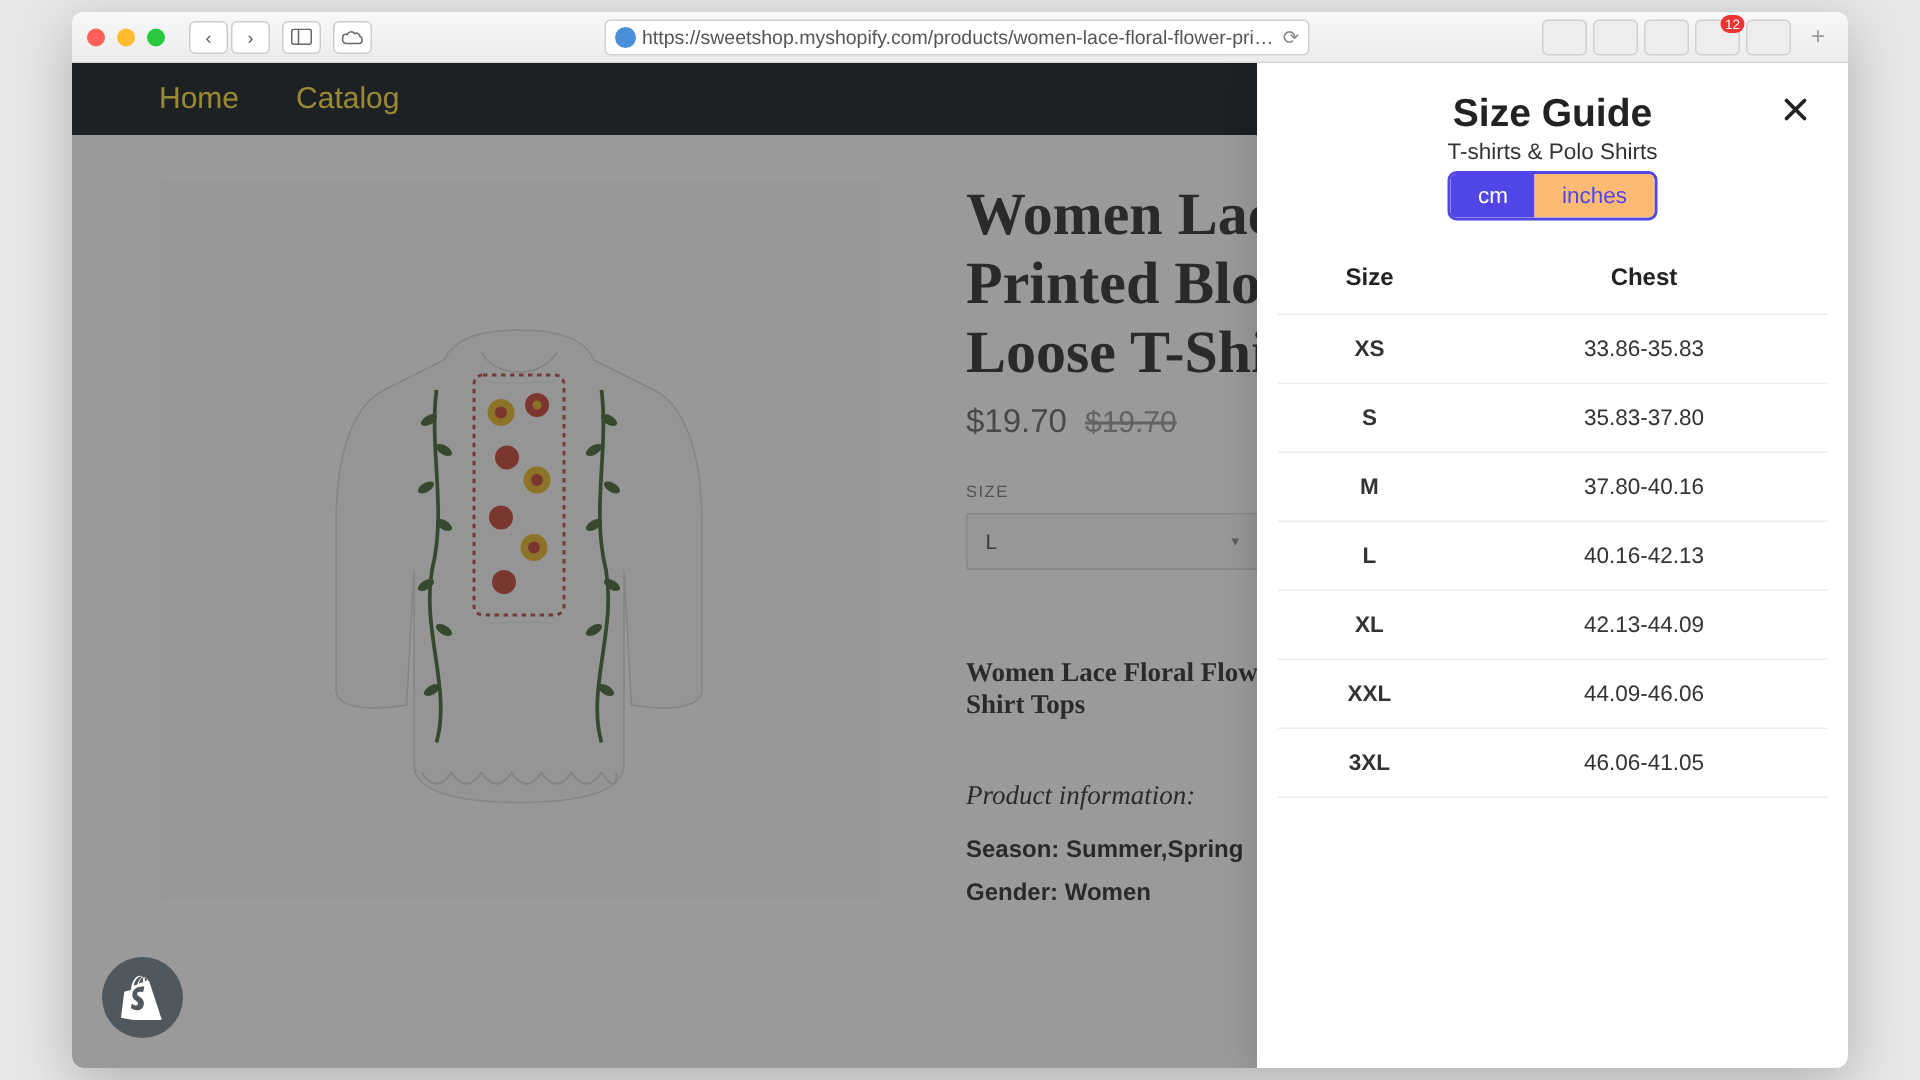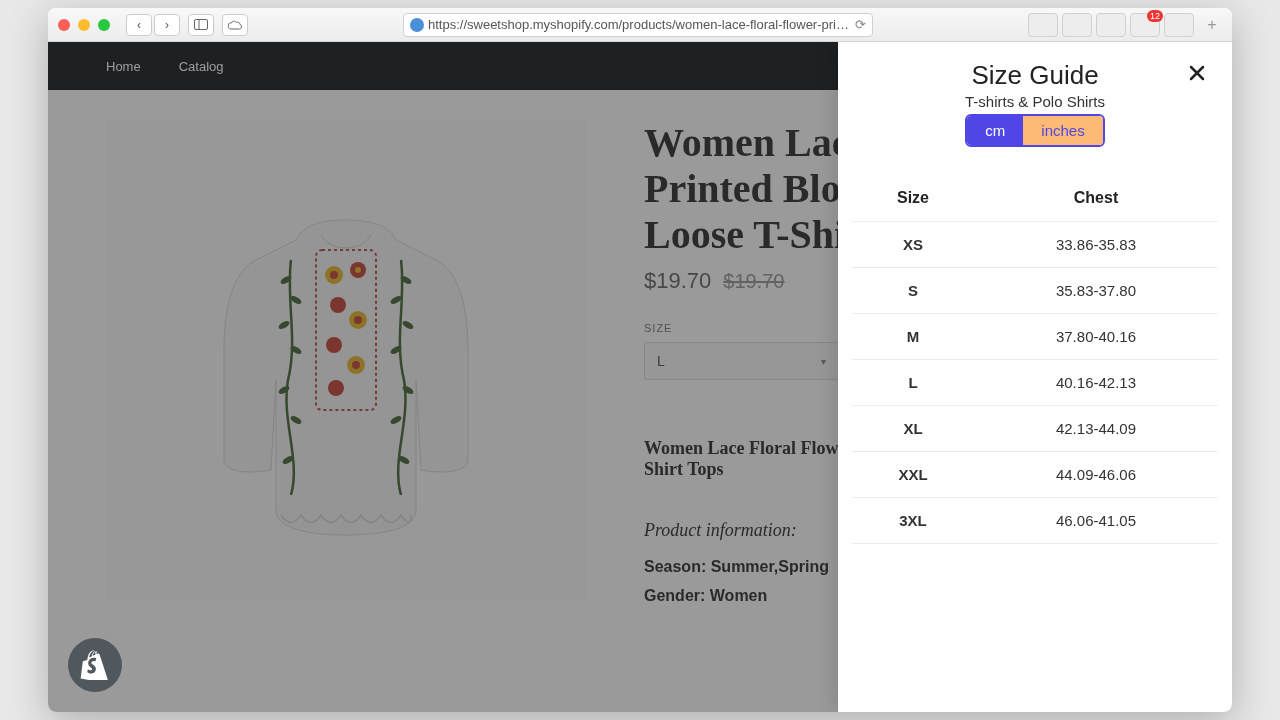--- a/index.html
+++ b/index.html
@@ -21,45 +21,45 @@
     .address-url { flex: 1; overflow: hidden; text-overflow: ellipsis; white-space: nowrap; }
     .reload-icon { color: #888; font-size: 13px; }
     .right-icons { display: flex; gap: 4px; align-items: center; }
     .ext-icon { width: 28px; height: 24px; border-radius: 4px; background: #ededed; border: 1px solid #d0d0d0; display: flex; align-items: center; justify-content: center; color: #444; font-size: 13px; position: relative; padding-left: 28px; }
     .ext-badge { position: absolute; top: -4px; right: -4px; background: #e33; color: #fff; font-size: 9px; border-radius: 8px; padding: 0 3px; line-height: 12px; }
     .new-tab { width: 20px; height: 20px; color: #999; font-size: 16px; display: flex; align-items: center; justify-content: center; margin-left: 4px; }
 
     
     .page { flex: 1; position: relative; overflow: hidden; background: #fff; }
     .store-nav { height: 48px; background: #1d2328; display: flex; align-items: center; padding: 0 58px; gap: 38px; }
-    .store-nav a { color: #ffffff; text-decoration: none; font-size: 13px; }
+    .store-nav a { color: #fde047; text-decoration: none; font-size: 20px; }
     .product-area { display: flex; padding: 30px 58px; gap: 58px; }
     .product-image { width: 480px; height: 480px; background: #f7f7f7; border-radius: 2px; overflow: hidden; position: relative; }
     .shirt-svg { width: 100%; height: 100%; }
     .product-details { flex: 1; }
     .product-title { font-family: Georgia, "Times New Roman", serif; font-size: 40px; font-weight: 700; line-height: 1.15; color: #333; margin-bottom: 10px; }
     .price-row { display: flex; gap: 12px; align-items: baseline; margin-bottom: 28px; font-size: 22px; }
     .price-current { color: #6a6a6a; }
     .price-compare { color: #9a9a9a; text-decoration: line-through; font-size: 20px; }
     .opt-label { font-size: 11px; color: #7a7a7a; letter-spacing: 1px; margin-bottom: 8px; }
     .opt-select { width: 195px; height: 38px; border: 1px solid #ddd; border-radius: 2px; background: #f9f9f9; padding: 0 12px; display: flex; align-items: center; justify-content: space-between; color: #555; font-size: 14px; }
     .desc-title { font-family: Georgia, serif; font-size: 18px; font-weight: 700; color: #333; margin-top: 58px; margin-bottom: 40px; }
     .prod-info-h { font-family: Georgia, serif; font-style: italic; font-size: 18px; color: #333; margin-bottom: 12px; }
     .prod-info { font-size: 16px; color: #333; line-height: 1.8; font-weight: 600; }
     
     
     .dim { position: absolute; inset: 0; background: rgba(30,30,30,0.45); }
 
     
     .size-panel { position: absolute; top: 0; right: 0; bottom: 0; width: 394px; background: #fff; box-shadow: -2px 0 20px rgba(0,0,0,0.15); display: flex; flex-direction: column; }
     .sp-header { padding: 18px 24px 14px; text-align: center; position: relative; }
-    .sp-title { font-size: 26px; font-weight: 400; color: #222; }
+    .sp-title { font-size: 26px; font-weight: 700; color: #222; }
     .sp-subtitle { font-size: 15px; color: #333; margin-top: 2px; }
     .sp-close { position: absolute; top: 18px; right: 22px; font-size: 22px; cursor: pointer; color: #222; width: 26px; height: 26px; display: flex; align-items: center; justify-content: center; font-weight: 600; }
-    .unit-toggle { display: flex; border: 2px solid #4f46e5; border-radius: 6px; overflow: hidden; margin: 4px auto 14px; width: fit-content; }
+    .unit-toggle { display: flex; border: 2px solid #4f46e5; border-radius: 6px; overflow: hidden; margin: 4px auto 2px; width: fit-content; }
     .unit-btn { padding: 6px 18px; font-size: 15px; background: #fdba74; color: #4f46e5; cursor: pointer; }
     .unit-btn.active { background: #4f46e5; color: #fff; }
     .size-table-wrap { flex: 1; overflow-y: auto; padding: 0 14px; }
     .size-table { width: 100%; border-collapse: collapse; }
     .size-table th { font-size: 16px; font-weight: 700; color: #222; padding: 14px 8px; border-bottom: 1px solid #ececec; }
     .size-table td { font-size: 15px; color: #333; padding: 14px 8px; text-align: center; border-bottom: 1px solid #ececec; }
     .size-table td:first-child { font-weight: 700; }
 
     
     .shopify-badge { position: absolute; left: 20px; bottom: 20px; width: 54px; height: 54px; border-radius: 50%; background: #50575d; display: flex; align-items: center; justify-content: center; }

